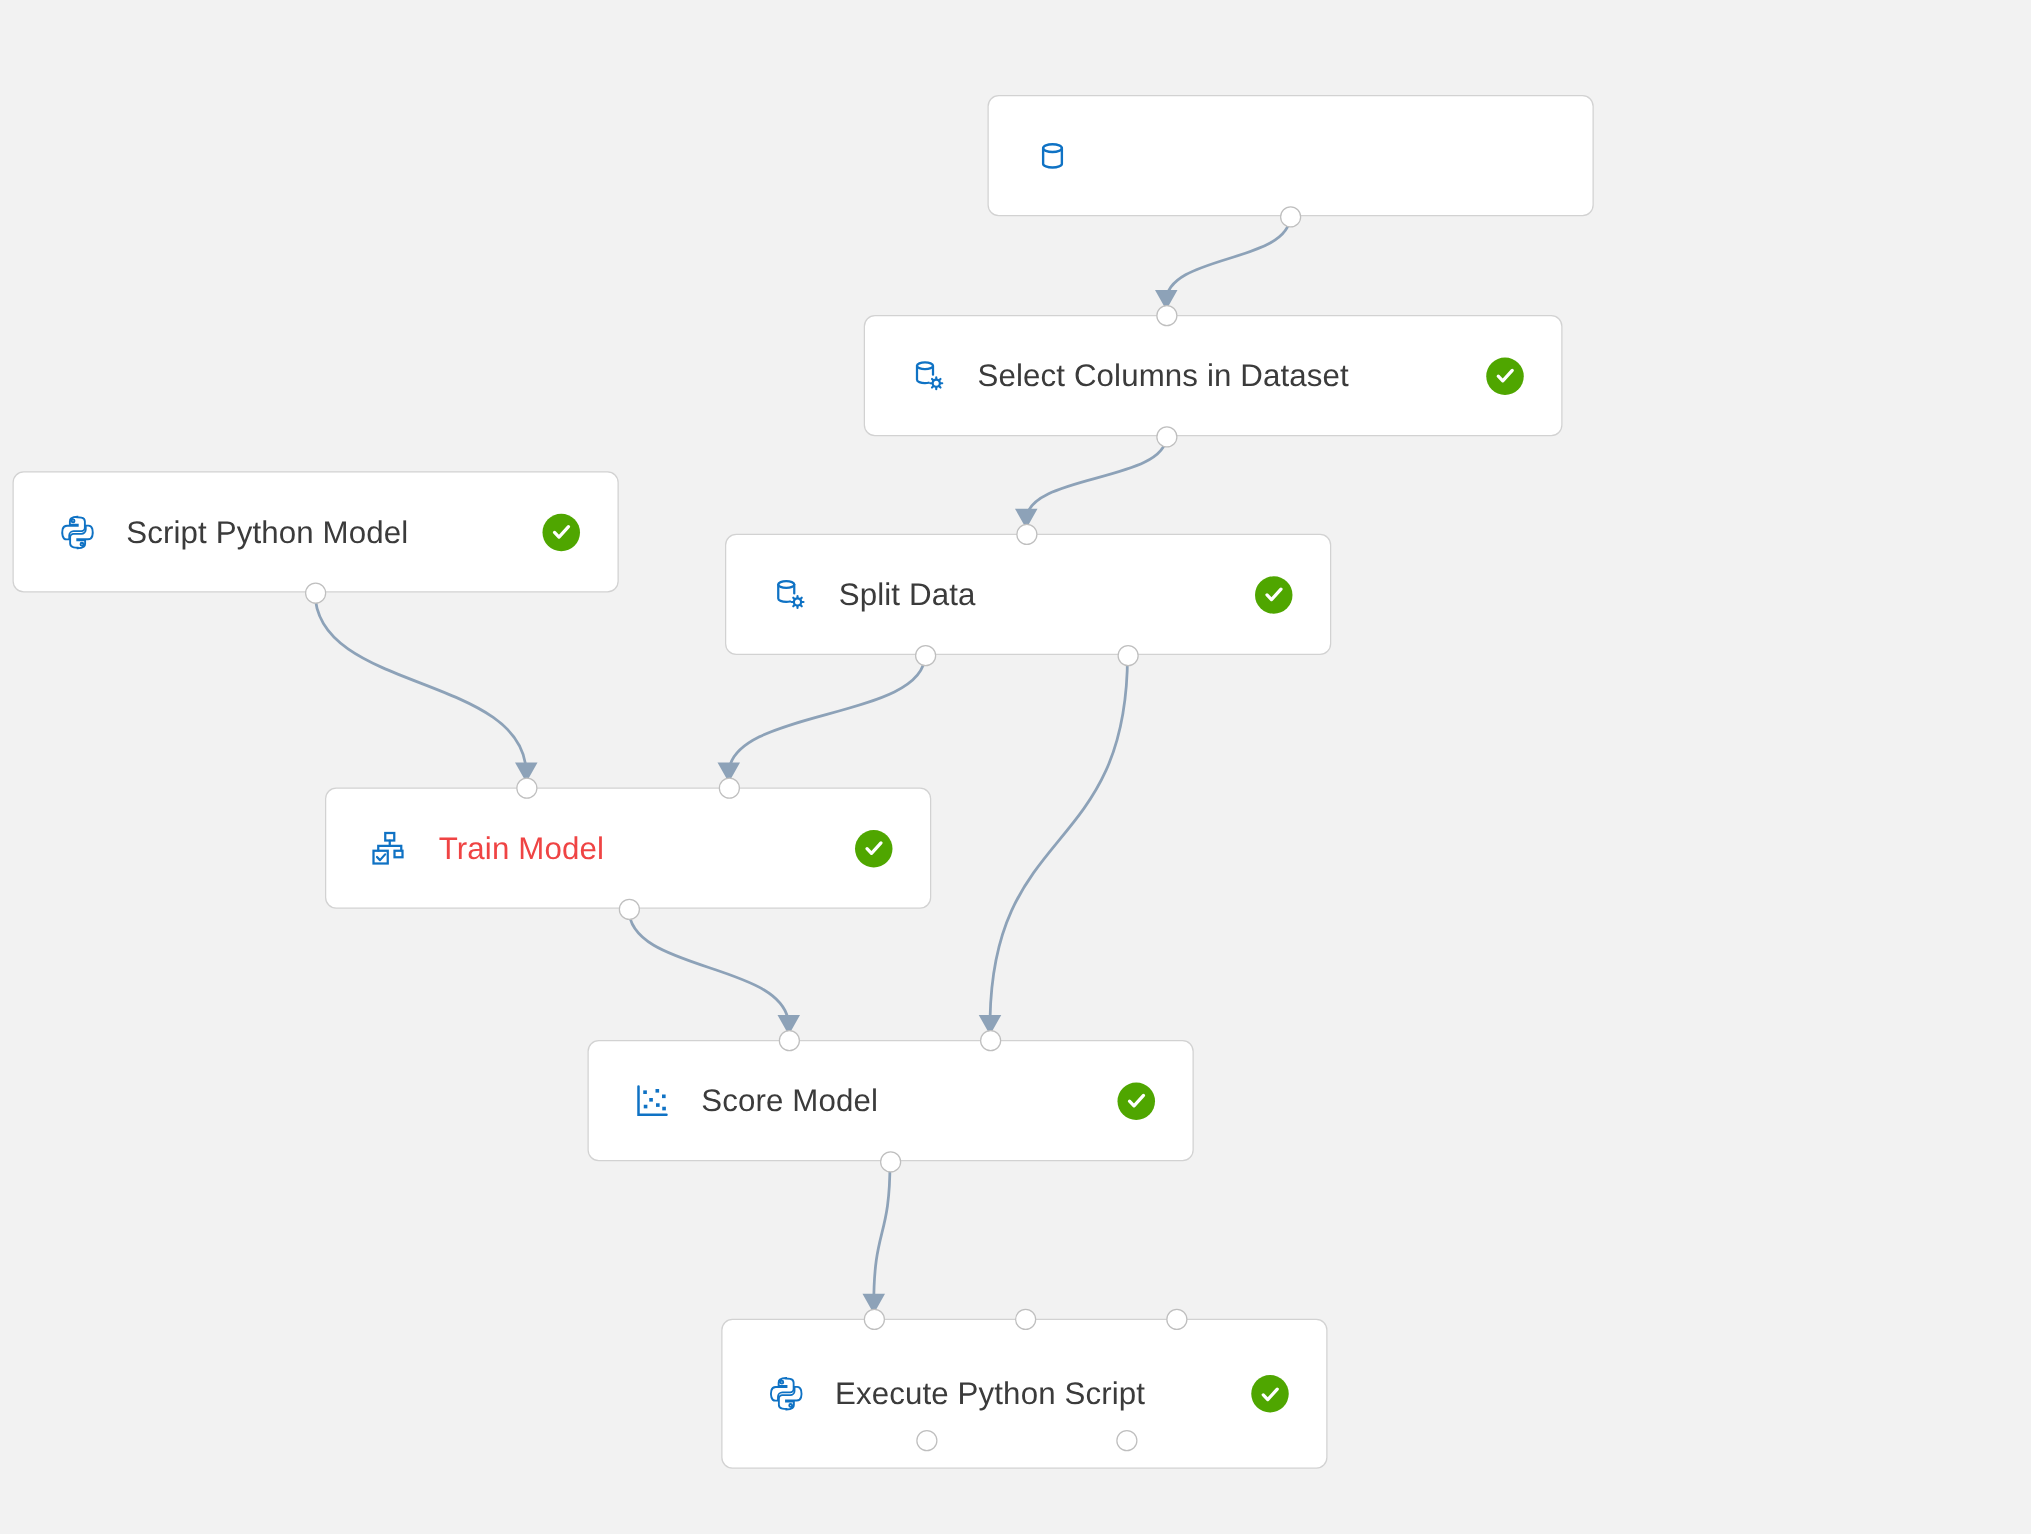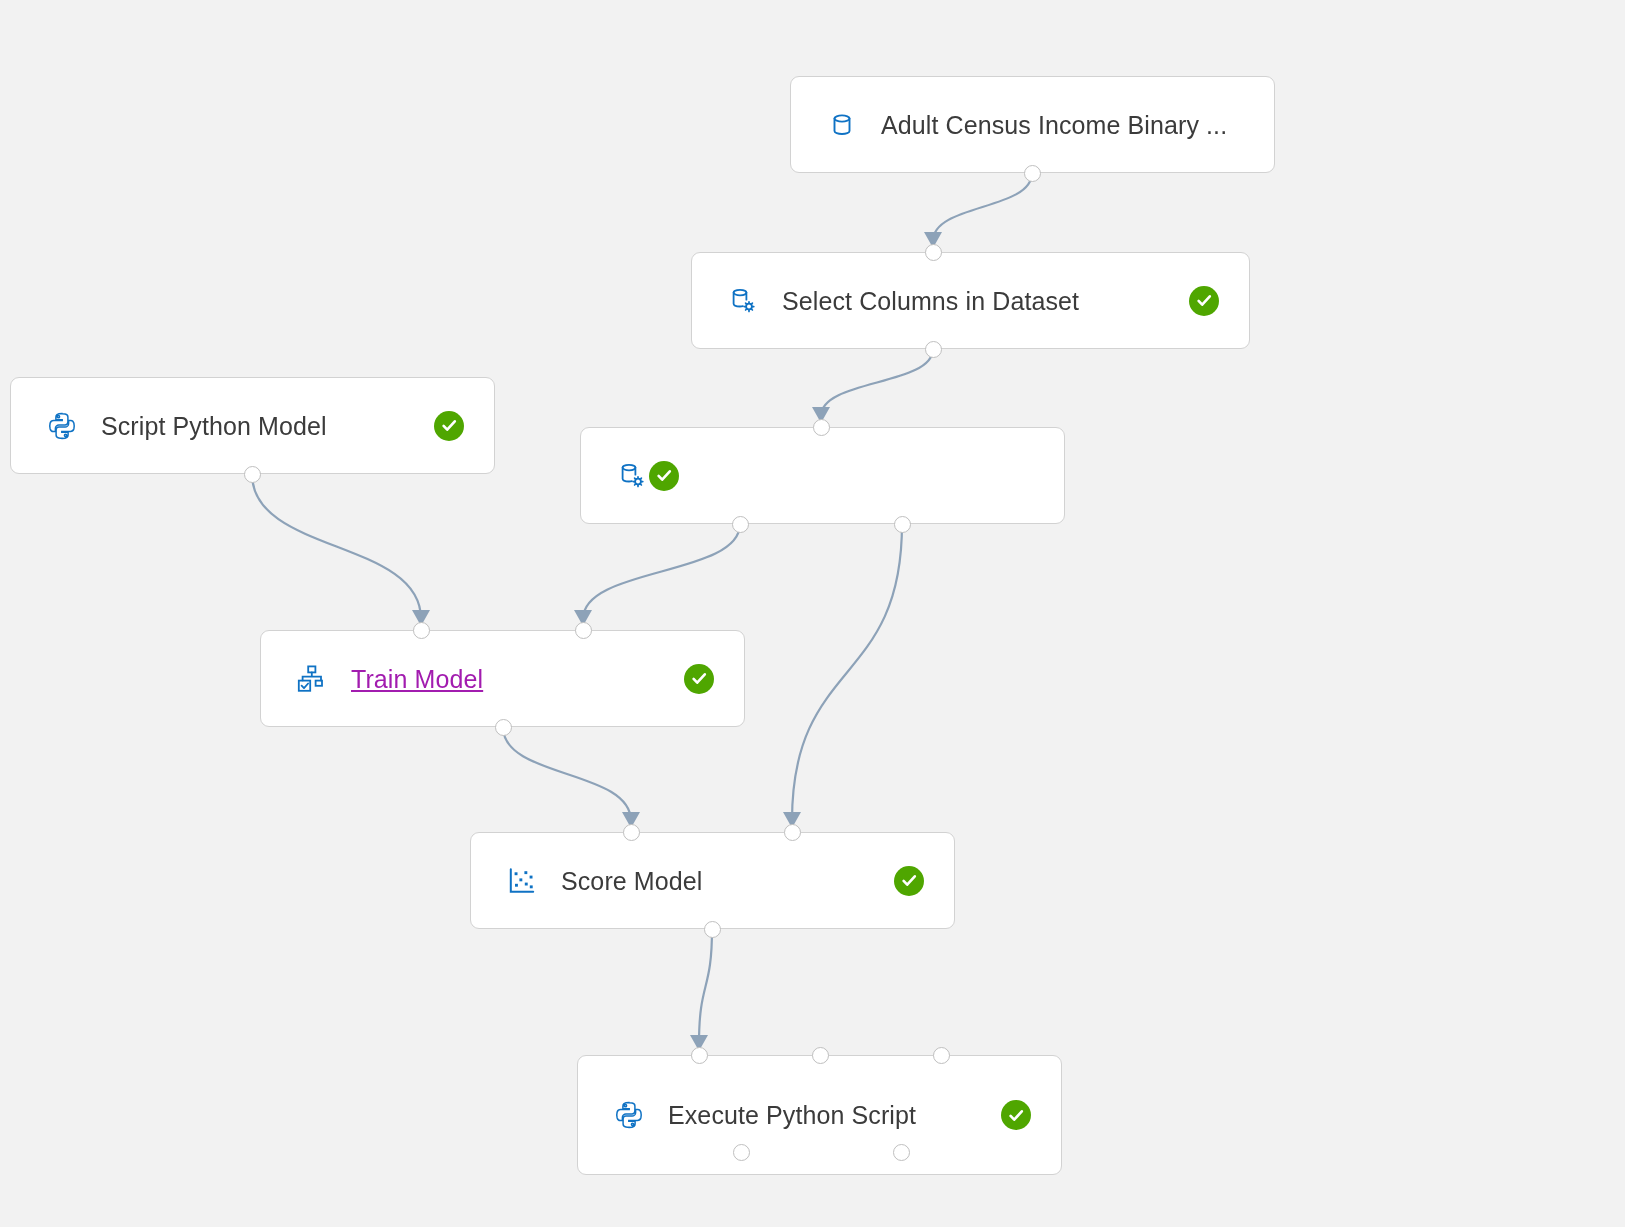--- a/index.html
+++ b/index.html
@@ -111,21 +111,20 @@
       <path d="M 690 1035 L 699 1051 L 708 1035 Z" fill="#8da2b8"></path>
     </svg>
   <div id="node-layer">
       <div class="node" style="left: 790px; top: 76px; width: 485px; height: 97px; background: rgb(255, 255, 255); border-color: rgb(210, 210, 210);">
         <span class="node-icon">
           <svg width="30" height="30" viewBox="0 0 30 30" fill="none">
             <ellipse cx="15" cy="8.5" rx="7.5" ry="3.1" stroke="#0f72c4" stroke-width="1.9"></ellipse>
             <path d="M7.5 8.5v12.4c0 1.72 3.36 3.1 7.5 3.1s7.5-1.38 7.5-3.1V8.5" stroke="#0f72c4" stroke-width="1.9" stroke-linecap="round"></path>
           </svg>
         </span>
-        <span class="node-title" style="color: rgb(59, 59, 59);">Adult Census Income Binary ...</span>
       </div>
       <div class="port" style="left: 1032px; top: 173px; border-color: rgb(191, 191, 191);"></div>
       <div class="node" style="left: 691px; top: 252px; width: 559px; height: 97px; background: rgb(255, 255, 255); border-color: rgb(210, 210, 210);">
         <span class="node-icon">
           <svg width="32" height="32" viewBox="0 0 32 32" fill="none">
             <ellipse cx="13" cy="7.6" rx="6.4" ry="2.7" stroke="#0f72c4" stroke-width="1.8"></ellipse>
             <path d="M6.6 7.6v11.2c0 1.5 2.86 2.7 6.4 2.7 1.05 0 2.05-.1 2.93-.3" stroke="#0f72c4" stroke-width="1.8" stroke-linecap="round"></path>
             <path d="M19.4 7.6v7.1" stroke="#0f72c4" stroke-width="1.8" stroke-linecap="round"></path>
             <circle cx="22" cy="21.6" r="2.9" stroke="#0f72c4" stroke-width="1.8"></circle>
             <g stroke="#0f72c4" stroke-width="1.7" stroke-linecap="round">
@@ -164,40 +163,41 @@
             <ellipse cx="13" cy="7.6" rx="6.4" ry="2.7" stroke="#0f72c4" stroke-width="1.8"></ellipse>
             <path d="M6.6 7.6v11.2c0 1.5 2.86 2.7 6.4 2.7 1.05 0 2.05-.1 2.93-.3" stroke="#0f72c4" stroke-width="1.8" stroke-linecap="round"></path>
             <path d="M19.4 7.6v7.1" stroke="#0f72c4" stroke-width="1.8" stroke-linecap="round"></path>
             <circle cx="22" cy="21.6" r="2.9" stroke="#0f72c4" stroke-width="1.8"></circle>
             <g stroke="#0f72c4" stroke-width="1.7" stroke-linecap="round">
               <path d="M22 16.8v1.5M22 24.9v1.5M17.2 21.6h1.5M25.3 21.6h1.5"></path>
               <path d="M18.6 18.2l1.1 1.1M24.3 23.9l1.1 1.1M25.4 18.2l-1.1 1.1M19.7 23.9l-1.1 1.1"></path>
             </g>
           </svg>
         </span>
+        <span class="node-title" style="color: rgb(59, 59, 59);">Split Data</span>
         <span class="node-status" style="background: rgb(79, 166, 0);">
           <svg width="19" height="19" viewBox="0 0 19 19" fill="none">
             <path d="M3.6 9.9l3.6 3.8 7.6-8.4" stroke="#ffffff" stroke-width="2.6" stroke-linecap="round" stroke-linejoin="round"></path>
           </svg>
         </span>
       </div>
       <div class="port" style="left: 821px; top: 427px; border-color: rgb(191, 191, 191);"></div>
       <div class="port" style="left: 740px; top: 524px; border-color: rgb(191, 191, 191);"></div>
       <div class="port" style="left: 902px; top: 524px; border-color: rgb(191, 191, 191);"></div>
       <div class="node" style="left: 260px; top: 630px; width: 485px; height: 97px; background: rgb(255, 255, 255); border-color: rgb(210, 210, 210);">
         <span class="node-icon">
           <svg width="32" height="32" viewBox="0 0 32 32" fill="none">
             <rect x="12.2" y="3.4" width="7.2" height="6" stroke="#0f72c4" stroke-width="1.8"></rect>
             <path d="M15.8 9.4v4.2M6.6 17.4v-3.8h18.4v3.8" stroke="#0f72c4" stroke-width="1.8" stroke-linecap="round"></path>
             <rect x="2.8" y="17.6" width="11.4" height="10.2" stroke="#0f72c4" stroke-width="1.8"></rect>
             <path d="M5.6 22.6l2.4 2.5 4.1-4.6" stroke="#0f72c4" stroke-width="1.8" stroke-linecap="round" stroke-linejoin="round"></path>
             <rect x="19.6" y="17.6" width="6.4" height="5.2" stroke="#0f72c4" stroke-width="1.8"></rect>
           </svg>
         </span>
-        <span class="node-title" style="color: #a21caf; text-decoration: underline;">Train Model</span>
+        <span class="node-title" style="color: #ef4444;">Train Model</span>
         <span class="node-status" style="background: rgb(79, 166, 0);">
           <svg width="19" height="19" viewBox="0 0 19 19" fill="none">
             <path d="M3.6 9.9l3.6 3.8 7.6-8.4" stroke="#ffffff" stroke-width="2.6" stroke-linecap="round" stroke-linejoin="round"></path>
           </svg>
         </span>
       </div>
       <div class="port" style="left: 421px; top: 630px; border-color: rgb(191, 191, 191);"></div>
       <div class="port" style="left: 583px; top: 630px; border-color: rgb(191, 191, 191);"></div>
       <div class="port" style="left: 503px; top: 727px; border-color: rgb(191, 191, 191);"></div>
       <div class="node" style="left: 470px; top: 832px; width: 485px; height: 97px; background: rgb(255, 255, 255); border-color: rgb(210, 210, 210);">

